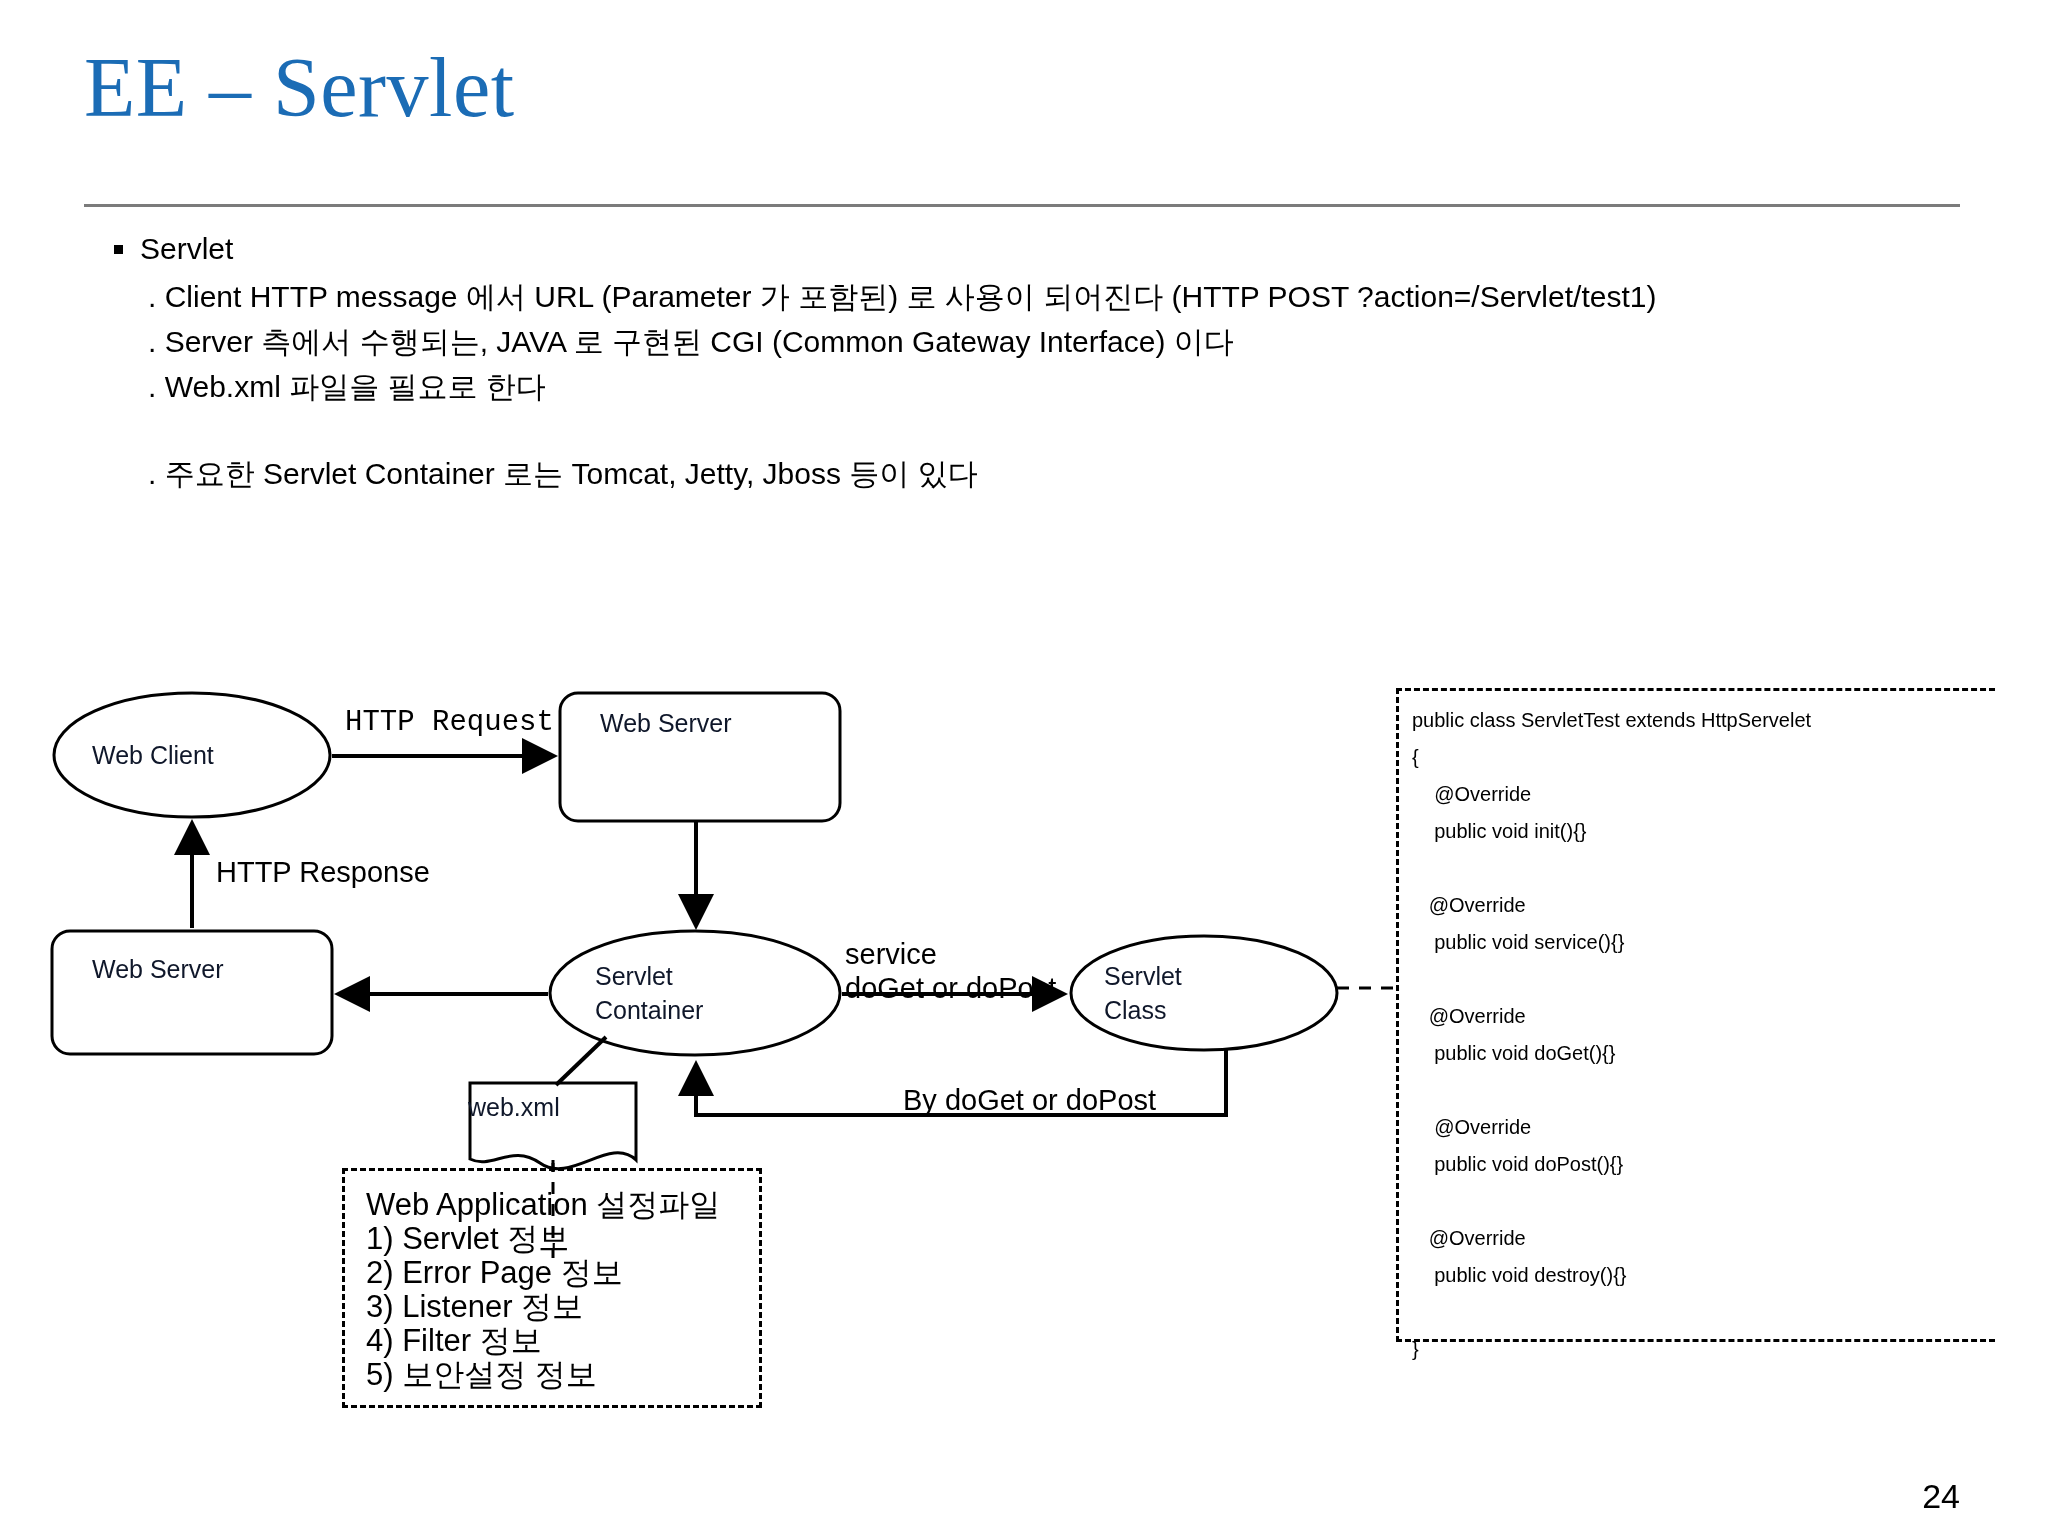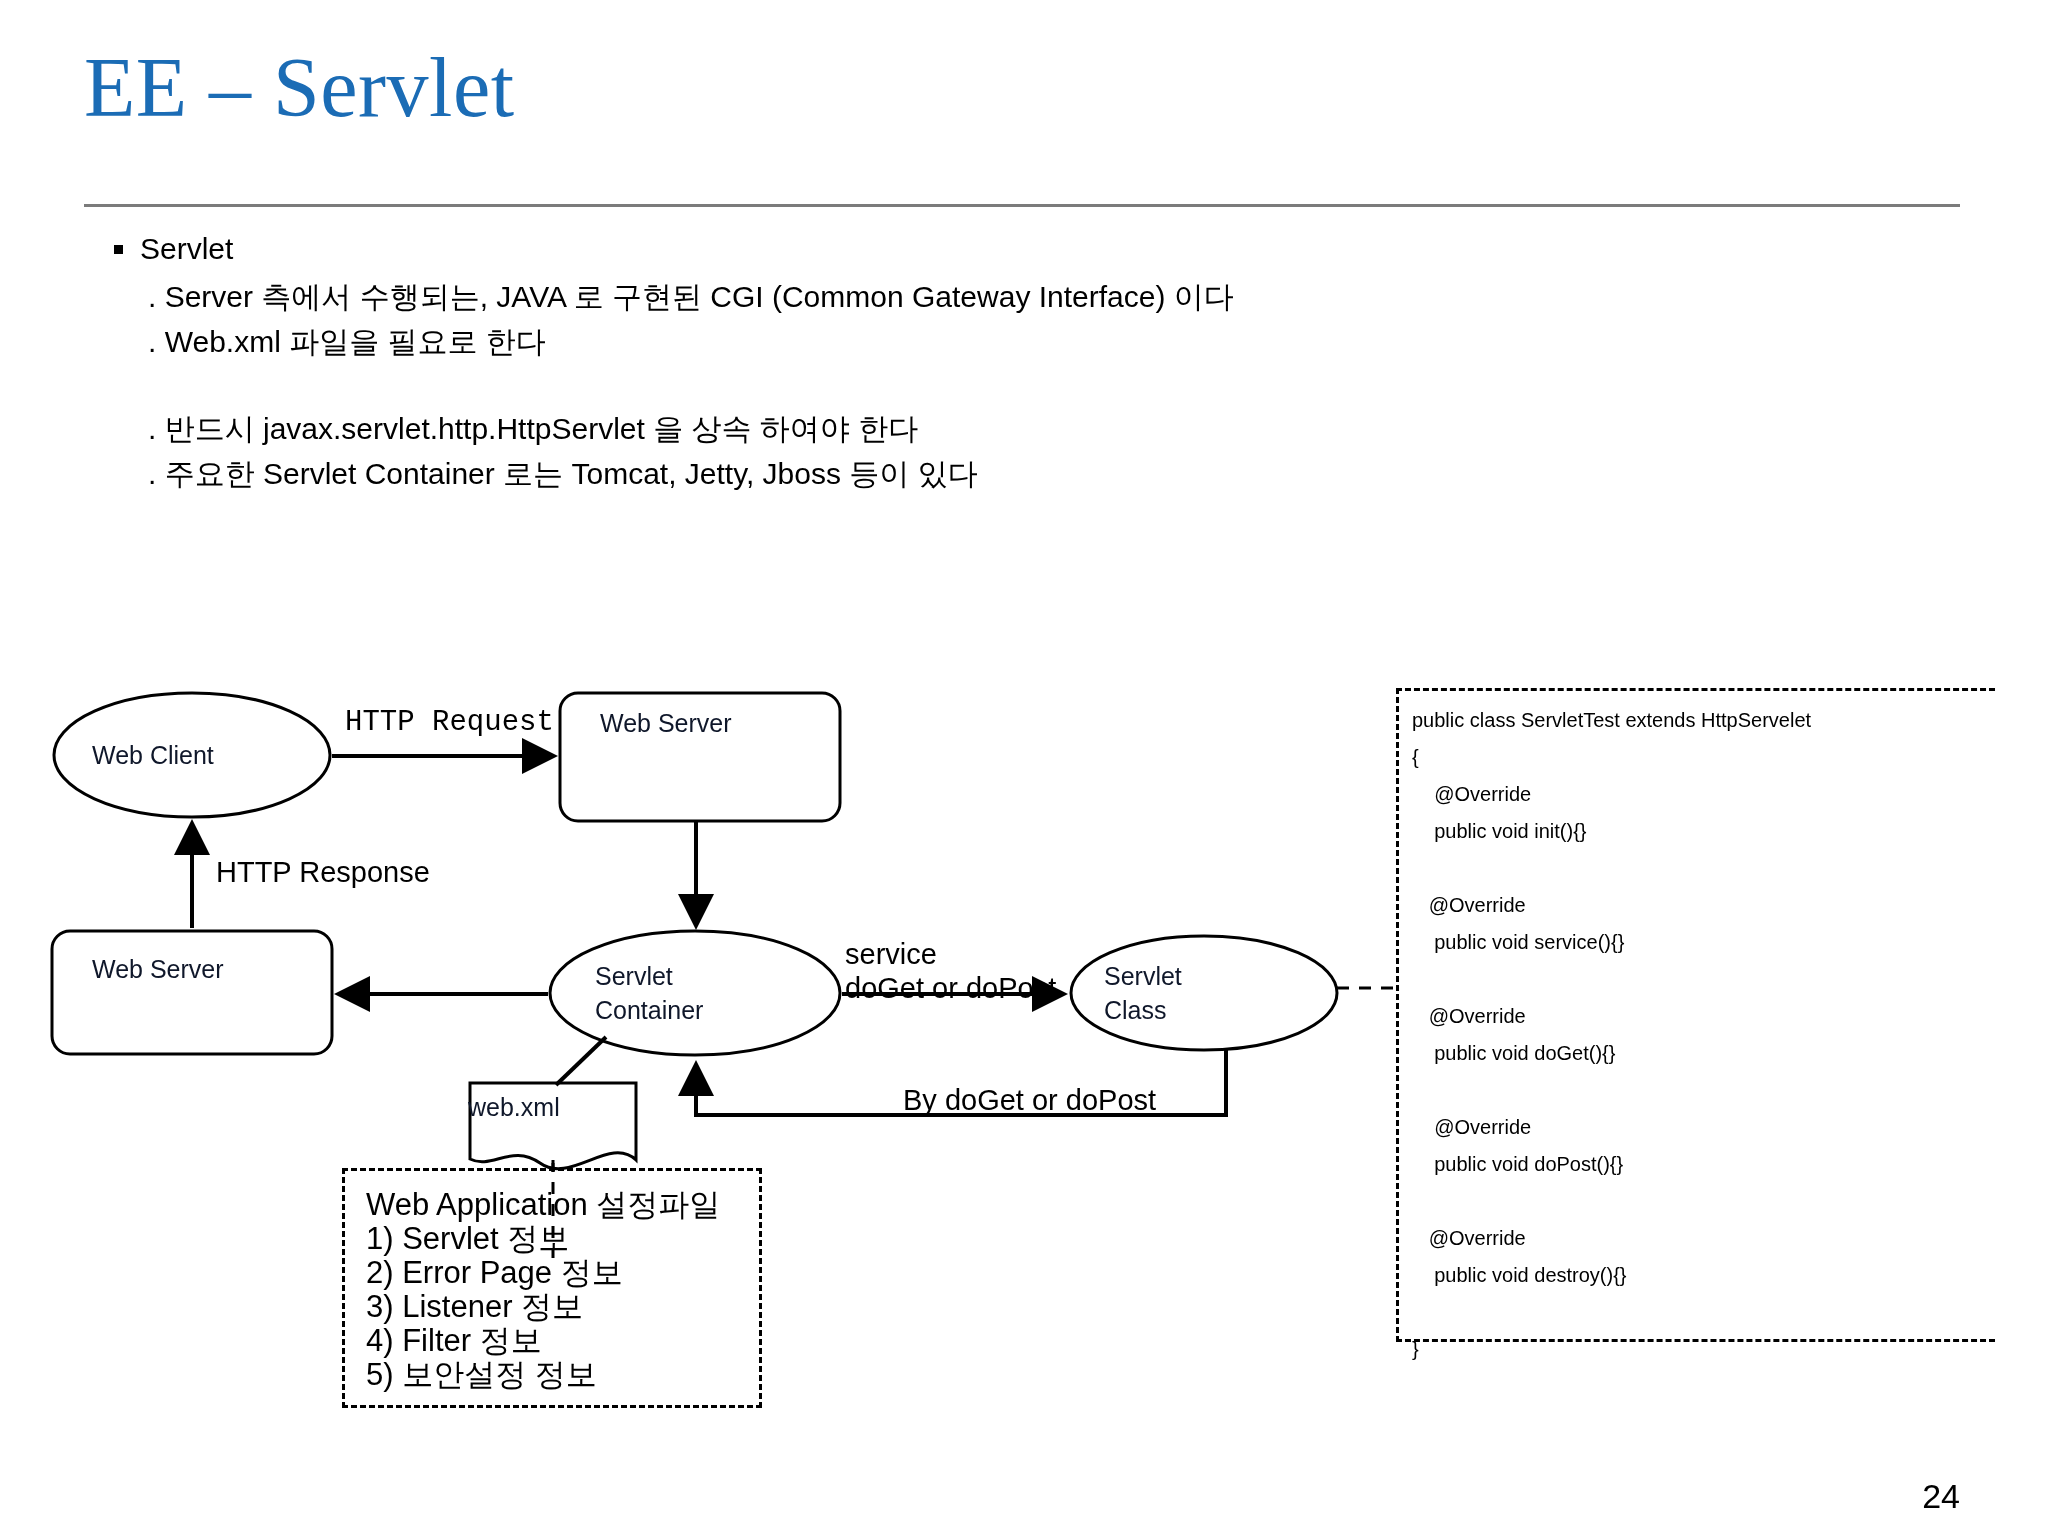--- a/index.html
+++ b/index.html
@@ -153,24 +153,24 @@
 <div id="slide">
 
   <div id="title">EE – Servlet</div>
   <div id="divider"></div>
 
   <div id="body-text">
     <div class="lvl1">
       <span class="sq"></span>
       <span>Servlet</span>
     </div>
+    <div class="lvl2">. Client HTTP message 에서 URL (Parameter 가 포함된) 로  사용이 되어진다 (HTTP POST ?action=/Servlet/test1)</div>
     <div class="lvl2">. Server 측에서 수행되는, JAVA 로 구현된 CGI (Common Gateway Interface) 이다</div>
     <div class="lvl2">. Web.xml 파일을 필요로 한다</div>
     <div class="spacer"></div>
-    <div class="lvl2">. 반드시 javax.servlet.http.HttpServlet 을 상속 하여야 한다</div>
     <div class="lvl2">. 주요한 Servlet Container 로는 Tomcat, Jetty, Jboss 등이 있다</div>
   </div>
 
   <div id="diagram">
     <svg width="2048" height="1536" viewBox="0 0 2048 1536" xmlns="http://www.w3.org/2000/svg">
       <defs>
         <marker id="arrow" viewBox="0 0 12 12" refX="10" refY="6" markerWidth="9" markerHeight="9" orient="auto-start-reverse">
           <path d="M 0 0 L 12 6 L 0 12 z" fill="#000"></path>
         </marker>
       </defs>

